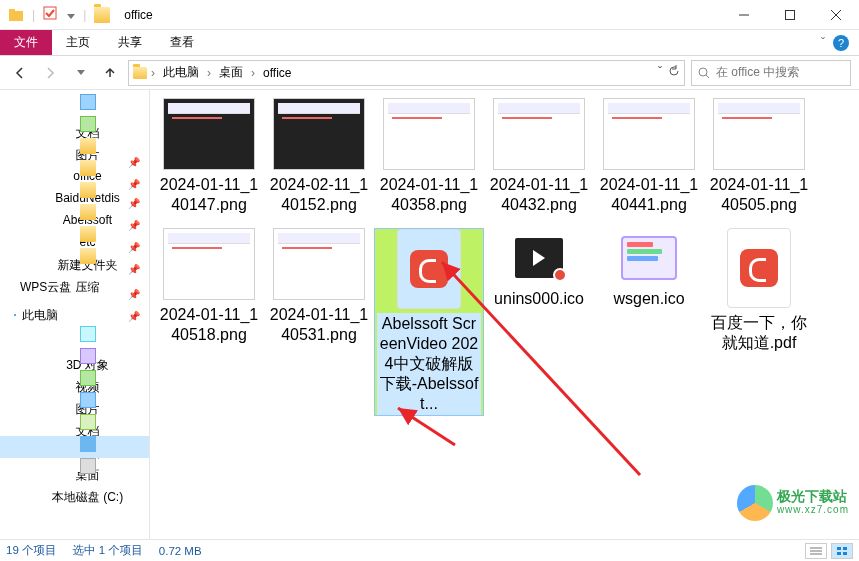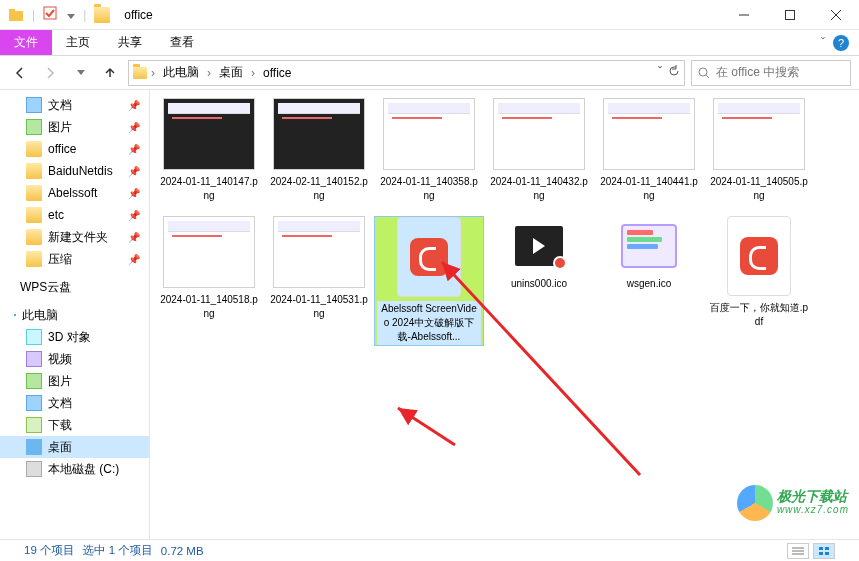--- a/index.html
+++ b/index.html
@@ -12,39 +12,39 @@
 .titlebar .folder-label { margin-left: 6px; font-size: 12px; }
 .folder-ico { width:16px; height:16px; background: linear-gradient(#ffe9a6,#f7c349); border-radius:1px; position:relative; }
 .folder-ico::before { content:''; position:absolute; top:-3px; left:0; width:7px; height:3px; background:#f7c349; border-radius:1px 1px 0 0; }
 .titlebar .spacer { flex:1; }
 .win-btn { width: 46px; height: 30px; display:flex; align-items:center; justify-content:center; }
 .win-btn svg { width:10px; height:10px; }
 
 
 .ribbon { height: 26px; display:flex; align-items:stretch; border-bottom:1px solid #d9d9d9; background:#fff; }
 .ribbon .tab { padding: 0 14px; display:flex; align-items:center; font-size:12px; }
-.ribbon .tab.file { background:#d946ef; color:#fff;font-family:Liberation Mono, monospace; }
+.ribbon .tab.file { background:#be185d; color:#fff;font-family:Liberation Mono, monospace; }
 .ribbon .help { margin-left:auto; padding-right:10px; display:flex; align-items:center; gap:8px; }
 .help-circle { width:16px; height:16px; border-radius:50%; background:#1e84d0; color:#fff; display:flex; align-items:center; justify-content:center; font-size:11px; }
 
 
 .addrrow { height: 34px; display:flex; align-items:center; gap:6px; padding: 4px 8px; border-bottom:1px solid #e5e5e5; }
 .nav-btn { width:24px; height:24px; display:flex; align-items:center; justify-content:center; color:#777; }
 .nav-btn.enabled { color:#333; }
 .addr { flex:1; height:26px; border:1px solid #ccc; display:flex; align-items:center; padding:0 4px; gap:4px; }
 .addr .crumb { padding:0 4px; height:100%; display:flex; align-items:center; }
 .addr .sep { color:#777; }
 .addr .addr-controls { margin-left:auto; display:flex; gap:6px; color:#555; }
 .search { width:160px; height:26px; border:1px solid #ccc; display:flex; align-items:center; padding:0 6px; color:#777; gap:6px; }
 
 
 .main { display:flex; height: calc(561px - 30px - 26px - 34px - 22px); }
 .sidebar { width:150px; border-right:1px solid #e5e5e5; overflow:hidden; padding-top:4px; }
 .sb-group { margin-bottom:6px; }
-.sb-item { height:22px; display:flex; align-items:center; padding-left:26px; gap:6px; position:relative; }
+.sb-item { height:22px; display:flex; align-items:center; padding-left:26px; gap:15px; position:relative;flex-direction:column; }
 .sb-item.selected { background:#cce8ff; }
 .sb-item .pin { color:#888; margin-left:auto; margin-right:8px; font-size:10px; }
 .sb-item .ico { width:16px; height:16px; flex:none; }
 .sb-head { padding-left:14px; font-weight:normal; height:22px; display:flex; align-items:center; gap:6px; }
 .ico-doc { background:#9fd3ff; border:1px solid #5aa9e6; }
 .ico-img { background:#b5e6a2; border:1px solid #6cc24a; }
 .ico-fold { background: linear-gradient(#ffe9a6,#f7c349); border-radius:1px; }
 .ico-dl { background:#d9f0c1; border:1px solid #8bc34a; }
 .ico-music { background:#ffd6a0; border:1px solid #f7a93b; }
 .ico-desk { background:#6cb7f0; }
@@ -70,34 +70,34 @@
 .film::before,.film::after { content:''; position:absolute; width:0; height:0; left:16px; top:16px; border-left:14px solid #fff; border-top:8px solid transparent; border-bottom:8px solid transparent; }
 .film .rec { position:absolute; right:-2px; bottom:-2px; width:14px; height:14px; background:#e84b3a; border-radius:50%; border:2px solid #fff; }
 .unins { width:48px; height:40px; background:#222; border-radius:2px; position:relative; }
 .unins::before { content:''; position:absolute; left:18px; top:12px; border-left:12px solid #fff; border-top:8px solid transparent; border-bottom:8px solid transparent; }
 .unins .rec { position:absolute; right:-4px; bottom:-4px; width:14px; height:14px; background:#e84b3a; border-radius:50%; border:2px solid #fff; }
 .wsgen { width:56px; height:44px; background:#efeaff; border:2px solid #b79cff; border-radius:4px; display:flex; flex-direction:column; padding:4px; gap:2px; }
 .wsgen span { height:5px; border-radius:1px; }
 .wsgen .r { background:#ff6b6b; width:60%; }
 .wsgen .g { background:#6bdc8e; width:80%; }
 .wsgen .b { background:#6ba9ff; width:70%; }
-.label { font-size:10px; line-height:14px; word-break:break-all; max-width:104px; padding:1px 2px; }
+.label { font-size:16px; line-height:20px; word-break:break-all; max-width:104px; padding:1px 2px; }
 .item.selected .thumb-pdf, .item.selected .thumb, .item.selected .label { background:#cce8ff; }
 .item.selected { background:#bef264; border:1px solid #8cc8ff; }
 
 
-.status { height:22px; border-top:1px solid #e5e5e5; display:flex; align-items:center; padding:0 24px; font-size:11.5px; gap:8px; color:#1e5aa0; }
+.status { height:22px; border-top:1px solid #e5e5e5; display:flex; align-items:center; padding:0 6px; font-size:11.5px; gap:16px; color:#1e5aa0; }
 .status .right { margin-left:auto; display:flex; gap:4px; }
 .view-btn { width:22px; height:16px; border:1px solid #ccc; display:flex; align-items:center; justify-content:center; }
 
 
 .arrow { position:absolute; pointer-events:none; }
 
 
-.watermark { position:absolute; right:10px; bottom:18px; display:flex; align-items:center; gap:4px; opacity:0.95;font-style:italic; }
+.watermark { position:absolute; right:10px; bottom:18px; display:flex; align-items:center; gap:4px; opacity:0.95; }
 .wm-swirl { width:36px; height:36px; border-radius:50%; background:conic-gradient(#6bdc8e 0 120deg,#ffb347 120deg 240deg,#4aa3ff 240deg 360deg); }
 .wm-text { display:flex; flex-direction:column; line-height:14px; }
 .wm-text .zh { color:#2aa34a; font-weight:bold; font-size:14px; }
 .wm-text .en { color:#2aa34a; font-size:10px; letter-spacing:1px; }
 
 .chev { display:inline-block; width:0; height:0; border-left:4px solid transparent; border-right:4px solid transparent; border-top:5px solid #777; margin-left:2px; }
 </style>
 </head>
 <body>
 

